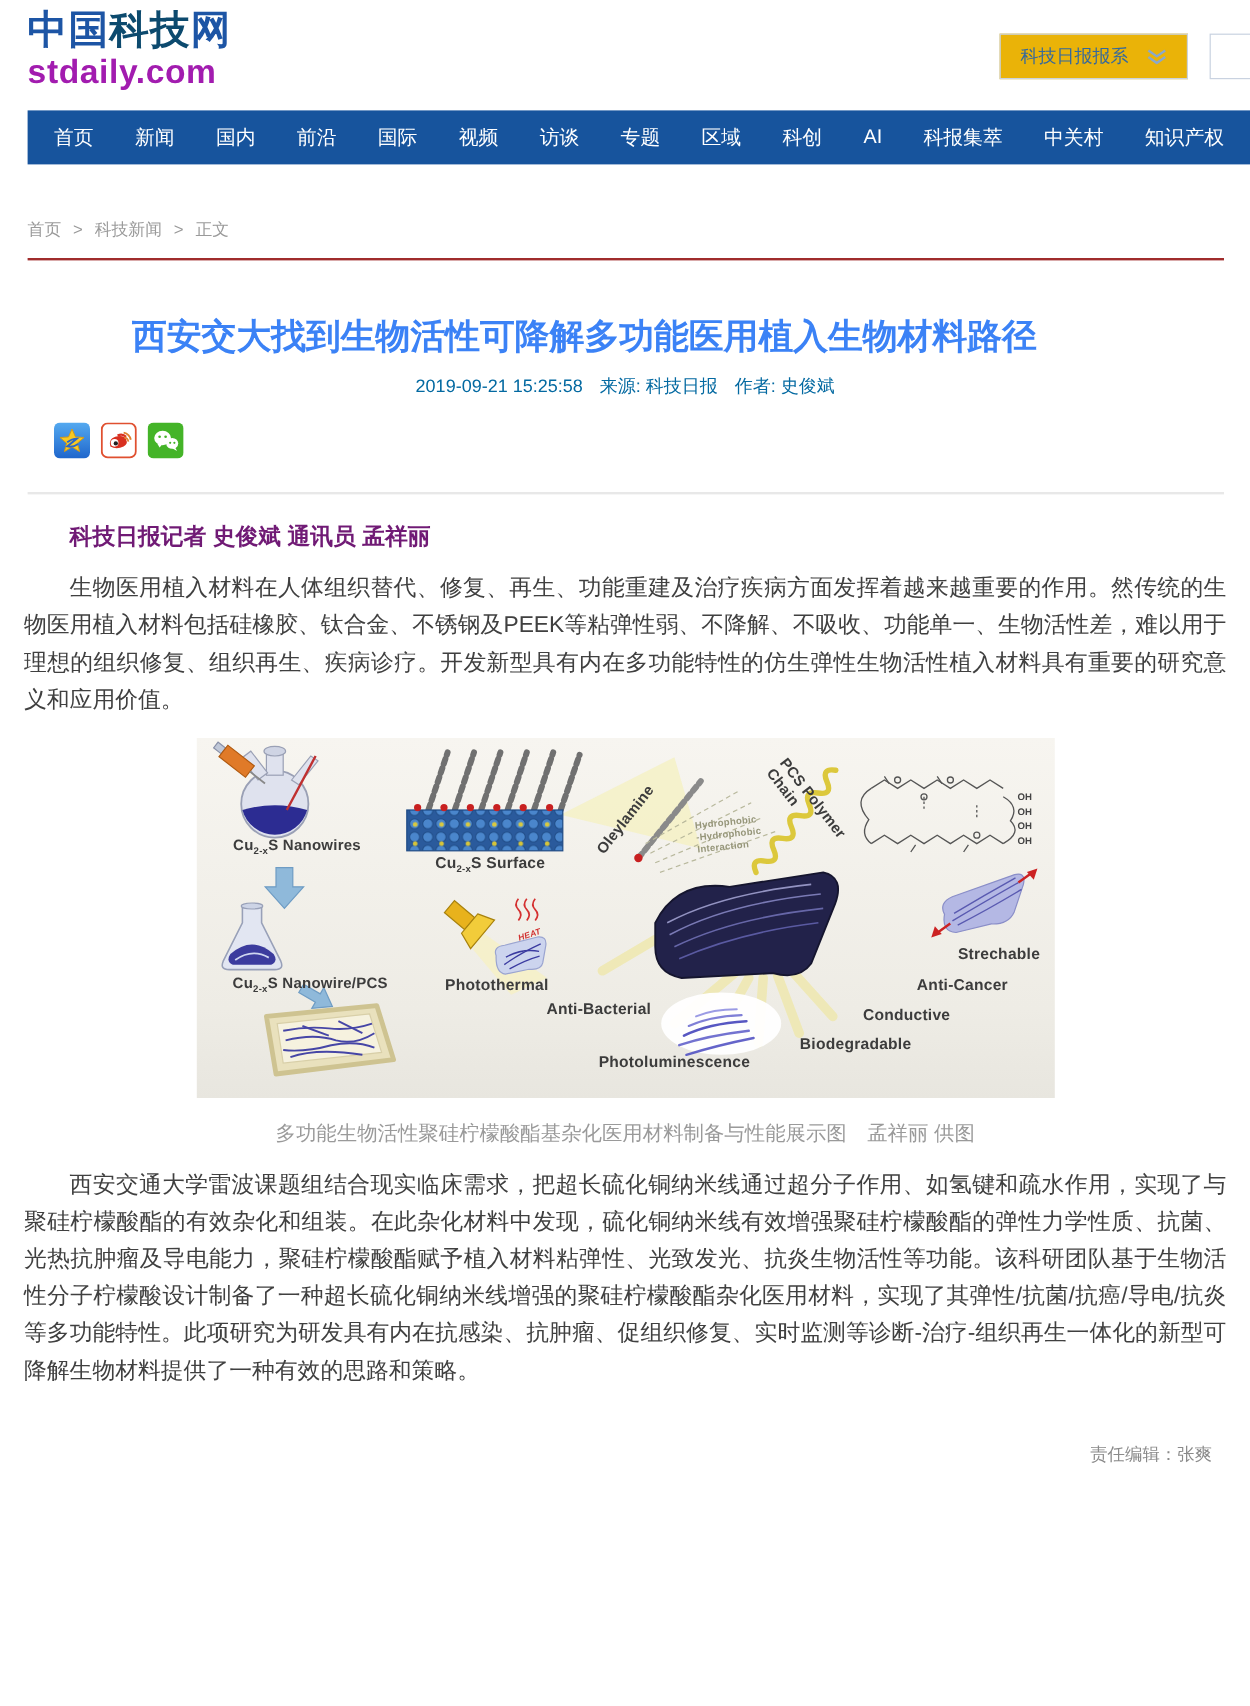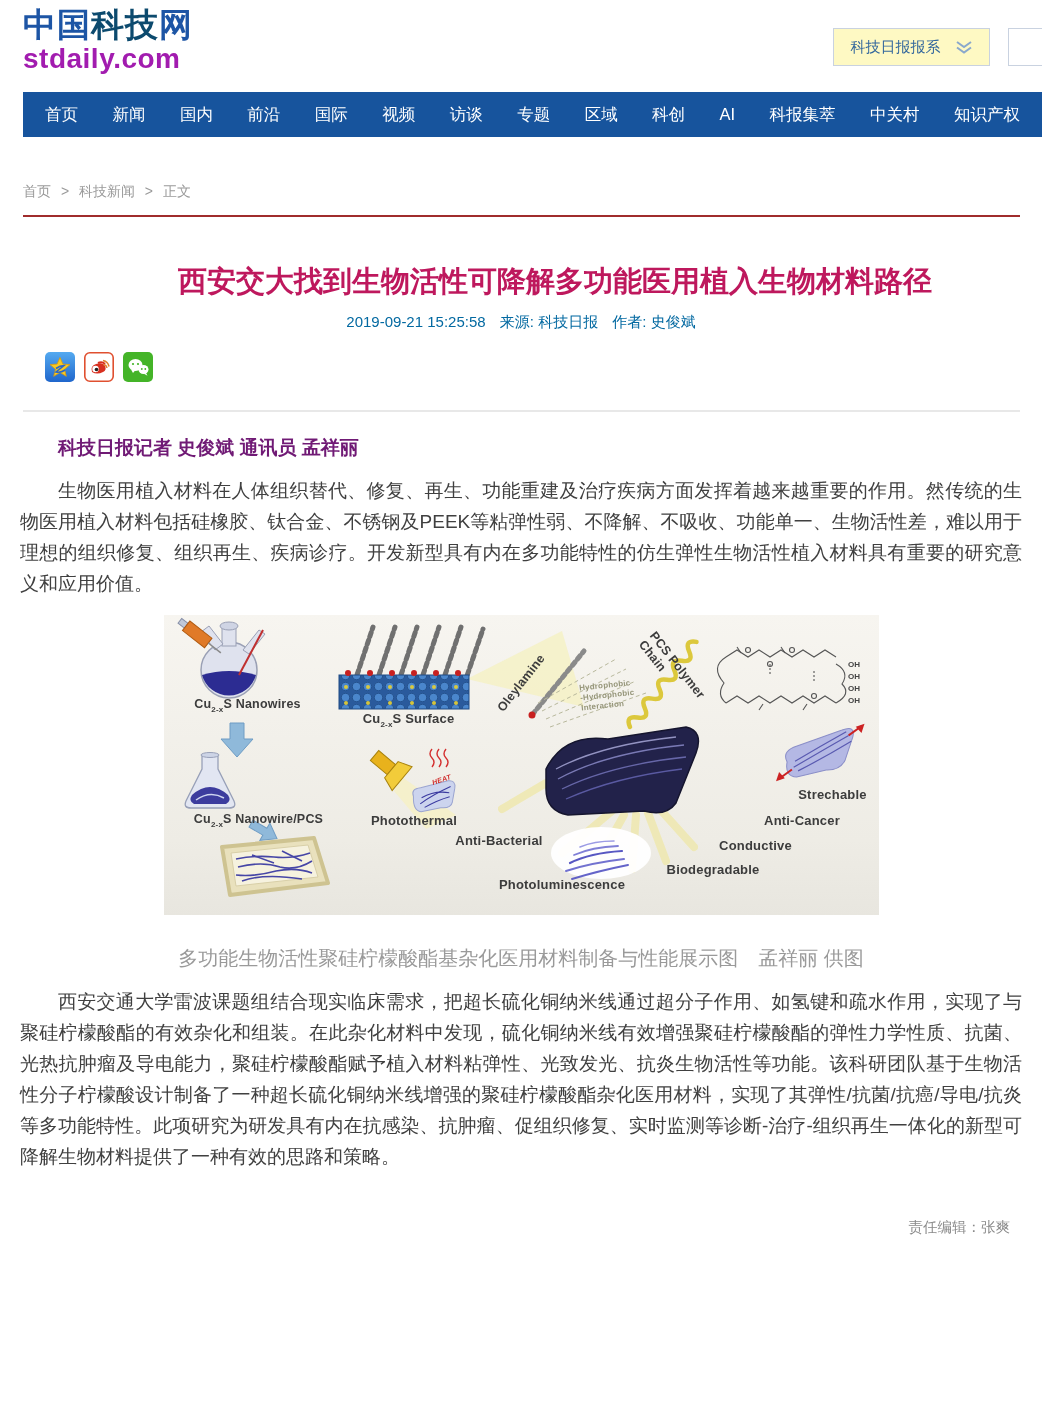--- a/index.html
+++ b/index.html
@@ -10,50 +10,50 @@
     font-family:"Liberation Sans","DejaVu Sans",sans-serif;
   }
   
   .header { position:relative; height:92px; }
   .logo { position:absolute; left:23px; top:8px; line-height:1.05; cursor:pointer; }
   .logo-cn { font-size:33px; font-weight:bold; color:#1d55a5; letter-spacing:1px; }
   .logo-cn .red { color:#0c4a6e; font-family:"Liberation Serif","DejaVu Serif",serif; }
   .logo-en { font-size:28px; font-weight:bold; color:#a21caf; letter-spacing:.5px; margin-top:1px; }
   .masthead-select {
     position:absolute; right:52px; top:28px; width:157px; height:38px;
-    border:1px solid #c9d2e0; background:#fef9c3; display:flex; align-items:center;
+    border:1px solid #c9d2e0; background:#eab308; display:flex; align-items:center;
     justify-content:center; gap:14px; font-size:15px; color:#34689d; cursor:pointer;
   }
   .masthead-select-partial {
     position:absolute; left:1008px; top:28px; width:60px; height:38px;
     border:1px solid #c9d2e0; background:#fff;
   }
   
   .nav {
     margin-left:23px; height:45px; background:#17549d;
     display:flex; align-items:center; justify-content:space-between; padding:0 22px;
   }
   .nav-item { color:#fff; font-size:16.5px; white-space:nowrap; cursor:pointer; }
   
   .breadcrumb { margin-left:23px; padding-top:46px; font-size:14px; color:#9a9a9a; }
   .breadcrumb .sep { margin:0 6px; }
   .breadcrumb .crumb { cursor:pointer; }
   .redline { margin:14px 22px 0 23px; border-top:2px solid #a02c2c; }
   
-  .title { margin:44px 110px 0; text-align:right; font-size:29px; font-weight:bold; color:#be185d; line-height:40px; }
+  .title { margin:44px 110px 0; text-align:left; font-size:29px; font-weight:bold; color:#3b82f6; line-height:40px; }
   .meta { margin-top:12px; text-align:center; font-size:15px; color:#0369a1; }
   .meta span { margin:0 5px; }
   .share { margin:20px 0 0 45px; display:flex; gap:9px; }
   .share svg { display:block; cursor:pointer; }
   .divider { margin:28px 22px 0 23px; border-top:2px solid #e8e8e8; }
   
   .body-text { margin:0 20px; font-size:19px; line-height:31px; color:#404040; }
   .byline { margin-top:20px; font-weight:bold; color:#701a75; text-indent:2em; }
   .para { margin:12px 0 0; text-indent:2em; text-align:justify; }
-  .caption { margin-top:28px; text-align:center; font-size:20px; color:#9a9a9a; }
+  .caption { margin-top:14px; text-align:center; font-size:17px; color:#9a9a9a; }
   .editor { margin:40px 12px 0 0; text-align:right; font-size:14.5px; color:#8a8a8a; }
   
   .figure {
     width:715px; height:300px; margin:16px auto 0; position:relative; overflow:hidden;
     background:linear-gradient(180deg,#f7f5f0,#eeece5 75%,#e8e6df);
   }
   .figure svg.scene { position:absolute; left:0; top:0; }
   .fig-label {
     position:absolute; font-weight:bold; color:#3c3c3c; font-size:12.5px;
     text-align:center; line-height:14px; letter-spacing:.2px;

